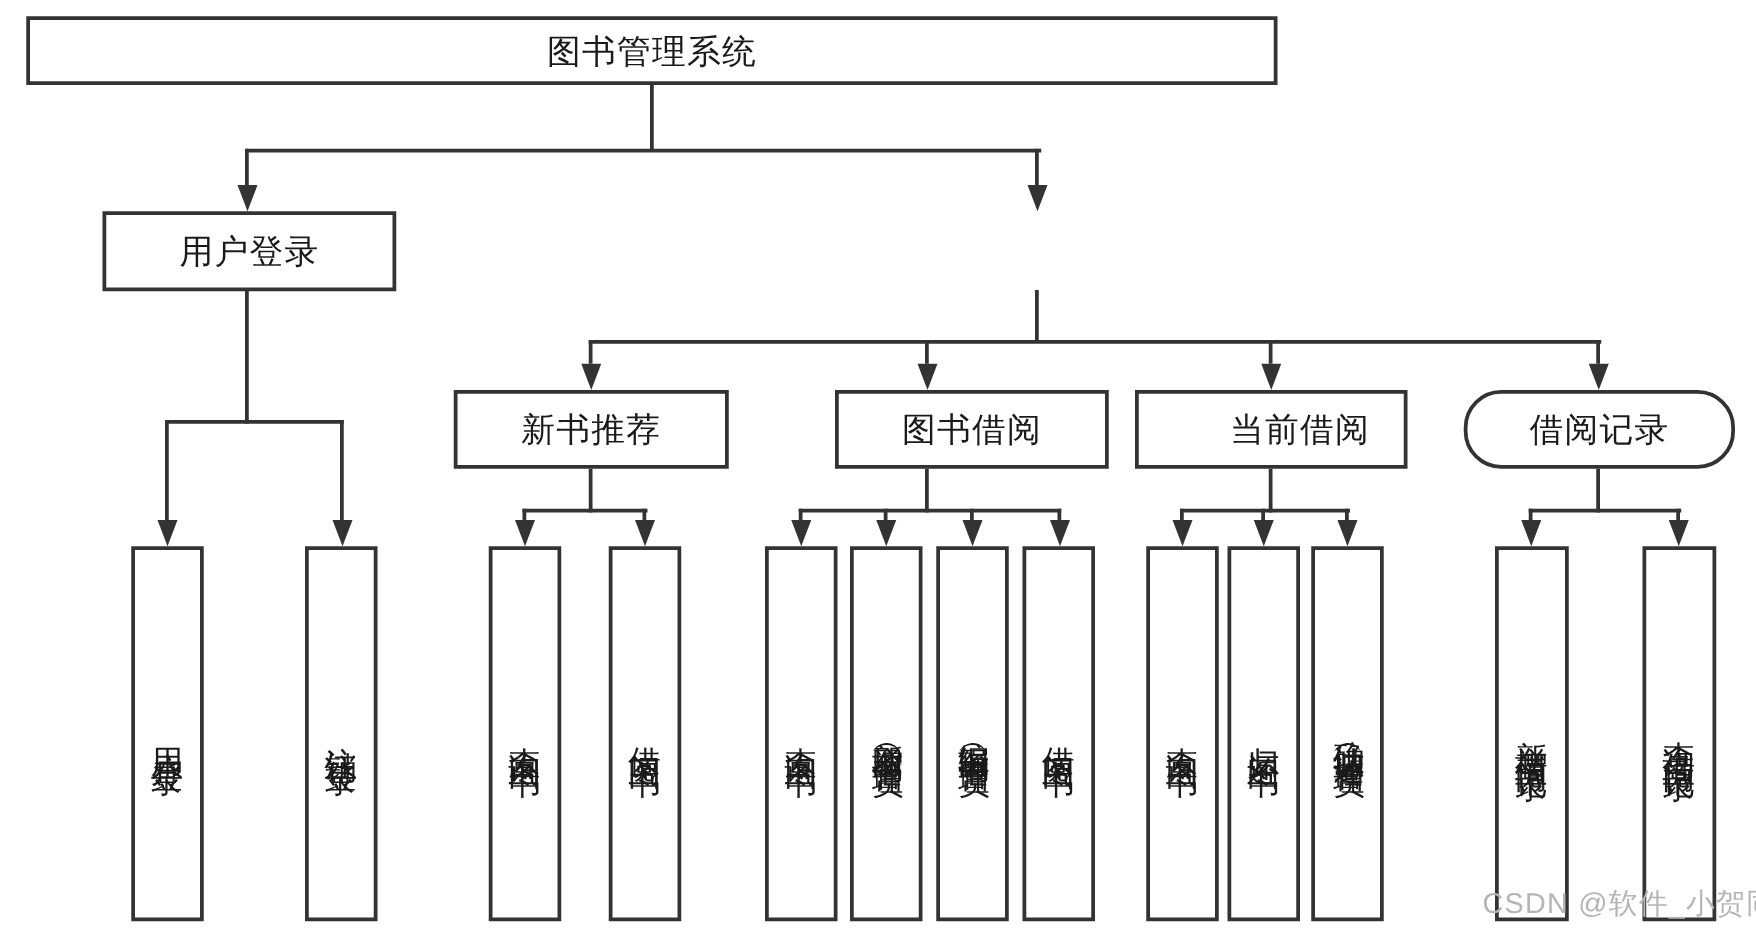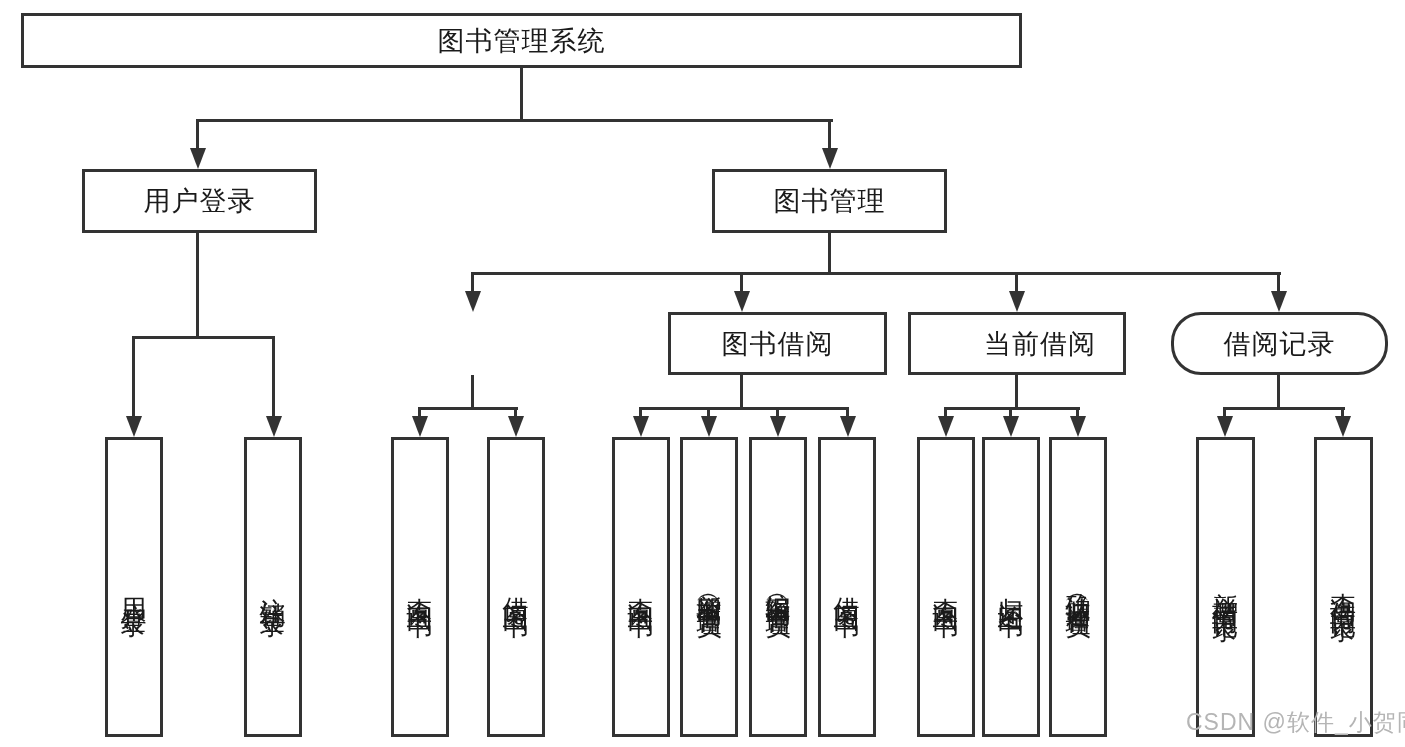--- a/index.html
+++ b/index.html
@@ -63,42 +63,42 @@
   <div class="v" style="left:520px;top:68px;height:53px;"></div>
   <div class="h" style="left:197px;top:119px;width:636px;"></div>
   <div class="v" style="left:196px;top:119px;height:29px;"></div>
   <div class="ar" style="left:190px;top:148px;"></div>
   <div class="v" style="left:828px;top:119px;height:29px;"></div>
   <div class="ar" style="left:822px;top:148px;"></div>
 
   <div class="node" style="left:82px;top:169px;width:235px;height:64px;">
     <span class="hlabel">用户登录</span>
   </div>
-  <div class="node" style="left:712px;top:169px;width:235px;height:64px;">
-    <span class="hlabel">图书管理</span>
-  </div>
 
   <div class="v" style="left:196px;top:232px;height:107px;"></div>
   <div class="h" style="left:132px;top:336px;width:143px;"></div>
   <div class="v" style="left:132px;top:336px;height:80px;"></div>
   <div class="ar" style="left:126px;top:416px;"></div>
   <div class="v" style="left:272px;top:336px;height:80px;"></div>
   <div class="ar" style="left:266px;top:416px;"></div>
 
   <div class="v" style="left:828px;top:232px;height:42px;"></div>
   <div class="h" style="left:471px;top:272px;width:810px;"></div>
   <div class="v" style="left:471px;top:272px;height:19px;"></div>
   <div class="ar" style="left:465px;top:291px;"></div>
   <div class="v" style="left:740px;top:272px;height:19px;"></div>
   <div class="ar" style="left:734px;top:291px;"></div>
   <div class="v" style="left:1015px;top:272px;height:19px;"></div>
   <div class="ar" style="left:1009px;top:291px;"></div>
   <div class="v" style="left:1277px;top:272px;height:19px;"></div>
   <div class="ar" style="left:1271px;top:291px;"></div>
 
+  <div class="node" style="left:363px;top:312px;width:220px;height:63px;">
+    <span class="hlabel">新书推荐</span>
+  </div>
   <div class="node" style="left:668px;top:312px;width:219px;height:63px;">
     <span class="hlabel">图书借阅</span>
   </div>
   <div class="node" style="left:908px;top:312px;width:218px;height:63px;padding-left:46px;">
     <span class="hlabel">当前借阅</span>
   </div>
   <div class="node" style="left:1171px;top:312px;width:217px;height:63px;border-radius:30px;">
     <span class="hlabel">借阅记录</span>
   </div>
 

